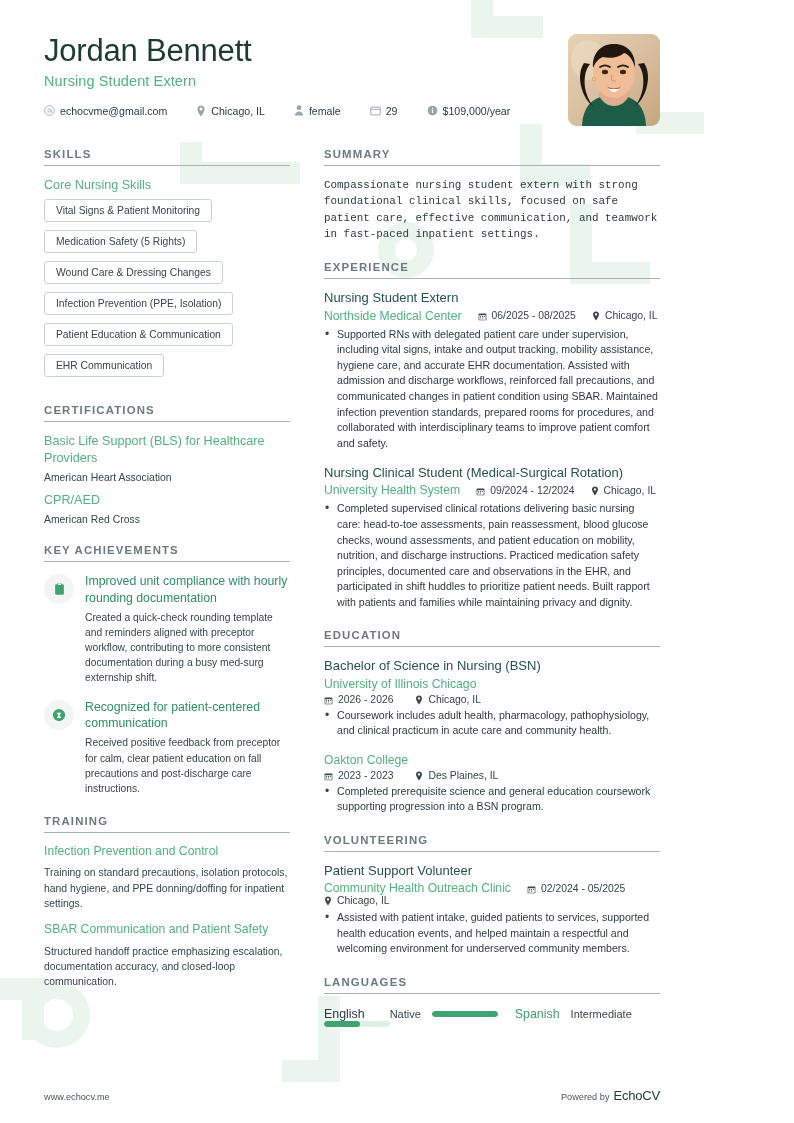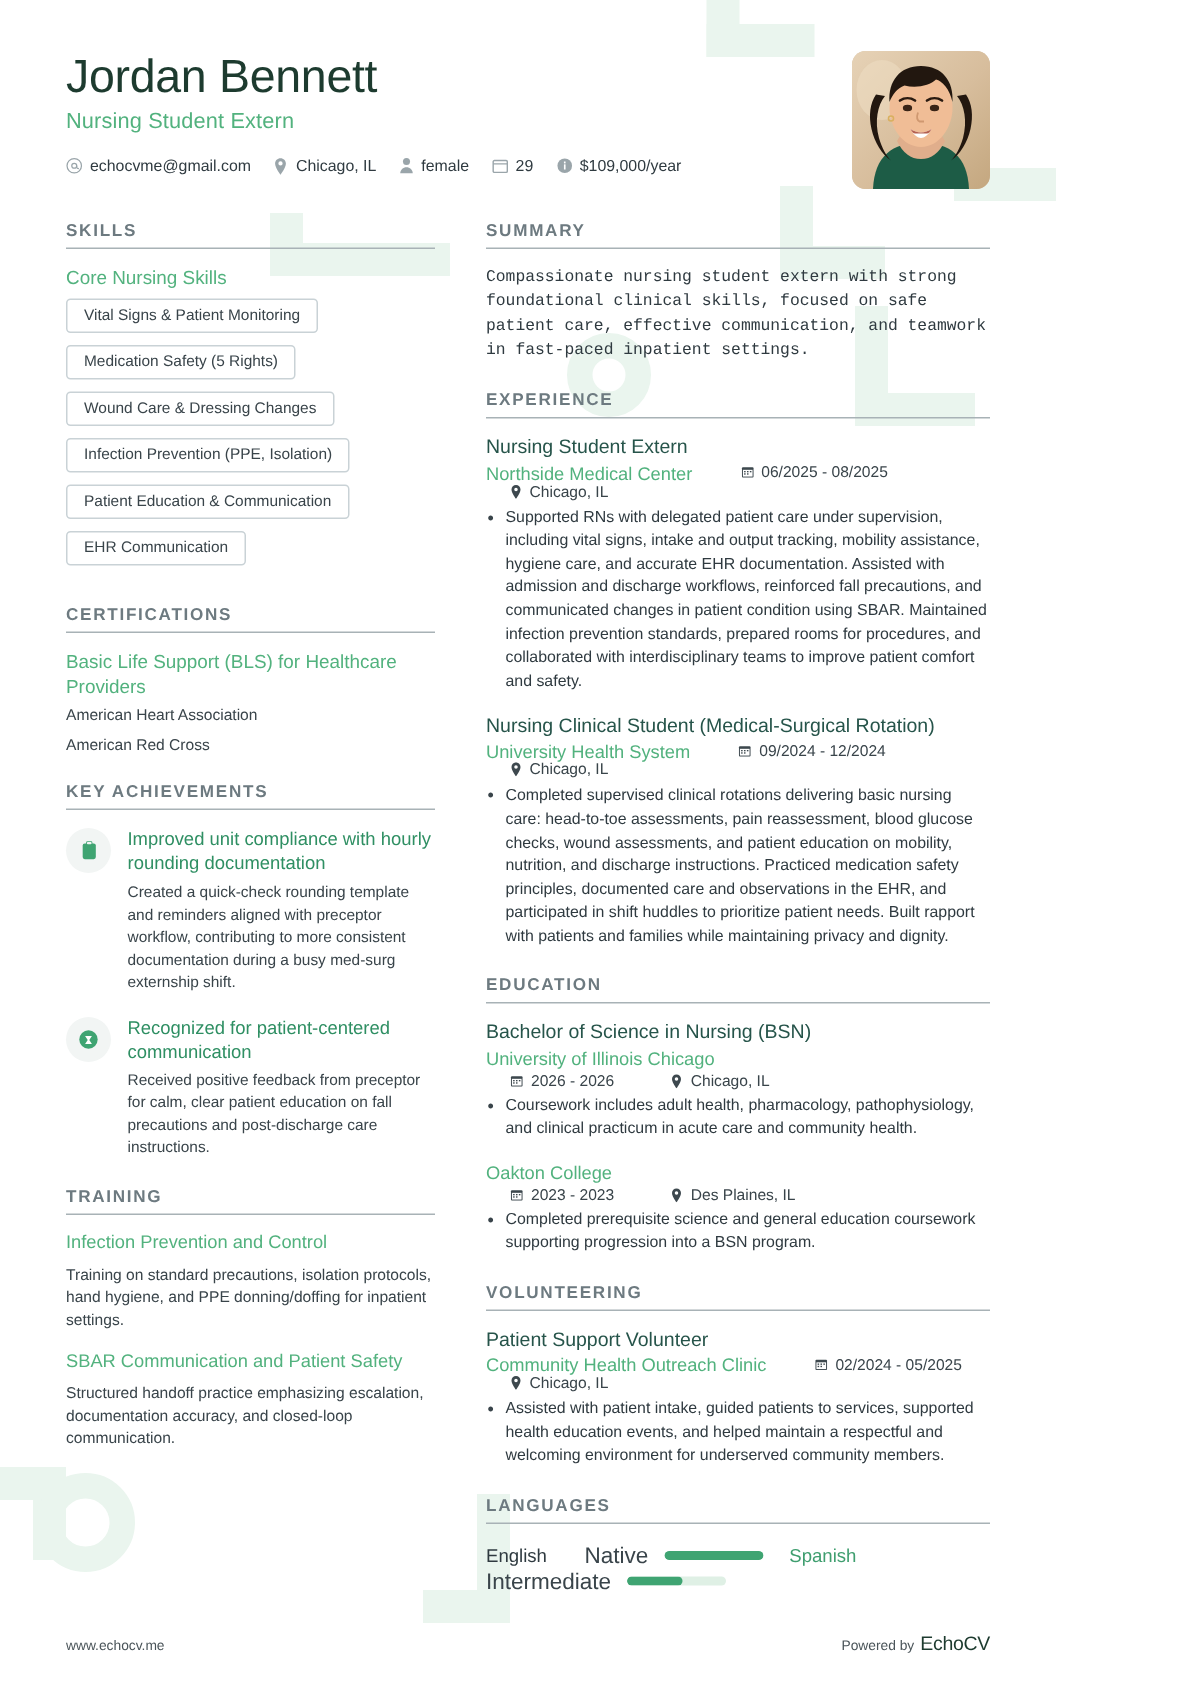--- a/index.html
+++ b/index.html
@@ -40,21 +40,21 @@
   .hdr-row { display: flex; align-items: flex-start; justify-content: space-between; }
   .name {
     font-size: 31px; font-weight: 400; letter-spacing: -0.2px;
     color: #1d3b2f; line-height: 1.12;
   }
   .job-title {
     font-size: 14.5px; color: #52b27e; margin-top: 4px; letter-spacing: 0.1px;
   }
   .contact {
     display: flex; align-items: center; flex-wrap: wrap;
-    gap: 0 7px; margin-top: 16px; font-size: 10.6px; color: #2f3a40;
+    gap: 0 21px; margin-top: 16px; font-size: 10.6px; color: #2f3a40;
   }
   .contact .cgroup { display: flex; align-items: center; gap: 5px; margin-right: 8px; }
   .ico { display: inline-flex; align-items: center; justify-content: center; }
   .ico svg { display: block; }
   .photo {
     width: 92px; height: 92px; border-radius: 9px; overflow: hidden;
     flex: 0 0 auto; position: relative; background: #d9c6ac;
   }
   .photo svg { display: block; width: 100%; height: 100%; }
 
@@ -106,36 +106,36 @@
 
   .item { margin-bottom: 14px; }
   .item-role {
     font-size: 13px; color: #26544a; line-height: 1.25; margin-bottom: 2px;
   }
   .item-meta {
     display: flex; align-items: center; flex-wrap: wrap; gap: 0 16px;
     margin-bottom: 4px;
   }
   .item-org { color: #52b27e; font-size: 12.2px; }
-  .meta-bit { display: flex; align-items: flex-start; gap: 5px; font-size: 10.4px; color: #39444a; margin-left: 16px; }
+  .meta-bit { display: flex; align-items: flex-end; gap: 5px; font-size: 10.4px; color: #39444a; }
   .bullets { list-style: none; }
   .bullets li {
     position: relative; padding-left: 13px; font-size: 10.6px;
     line-height: 1.47; color: #2f3a40; margin-bottom: 2px;
   }
   .bullets li:before {
     content: "\2022"; position: absolute; left: 1px; top: -1px; color: #39444a; font-size: 12px;
   }
 
   .edu-dates { display: flex; align-items: center; gap: 0 22px; margin-bottom: 3px; }
 
   .langs { display: flex; align-items: center; flex-wrap: wrap; gap: 0 11px; padding-top: 2px; }
   .lang-name { font-size: 12.4px; color: #2f3a40; }
   .lang-name.grn { color: #3f9e6f; }
-  .lang-lvl { font-size: 15px; color: #39444a; }
+  .lang-lvl { font-size: 11px; color: #39444a; }
   .bar {
     width: 66px; height: 6px; border-radius: 3px; background: #dff0e5; overflow: hidden;
   }
   .bar > span { display: block; height: 100%; background: #3fa472; border-radius: 3px; }
 
   
   .footer {
     position: absolute; left: 44px; right: 44px; bottom: 20px; z-index: 2;
     display: flex; align-items: baseline; justify-content: space-between;
     font-size: 9.2px; color: #4a5459;
@@ -260,20 +260,21 @@
         </div>
       </div>
 
       <div class="sec">
         <div class="sec-title">CERTIFICATIONS</div>
         <div>
           <div class="grn-h">Basic Life Support (BLS) for Healthcare Providers</div>
           <div class="cert-org">American Heart Association</div>
         </div>
         <div>
+          <div class="grn-h">CPR/AED</div>
           <div class="cert-org">American Red Cross</div>
         </div>
       </div>
 
       <div class="sec">
         <div class="sec-title">KEY ACHIEVEMENTS</div>
 
         <div class="ach">
           <div class="ach-ico">
             <span class="ico">

